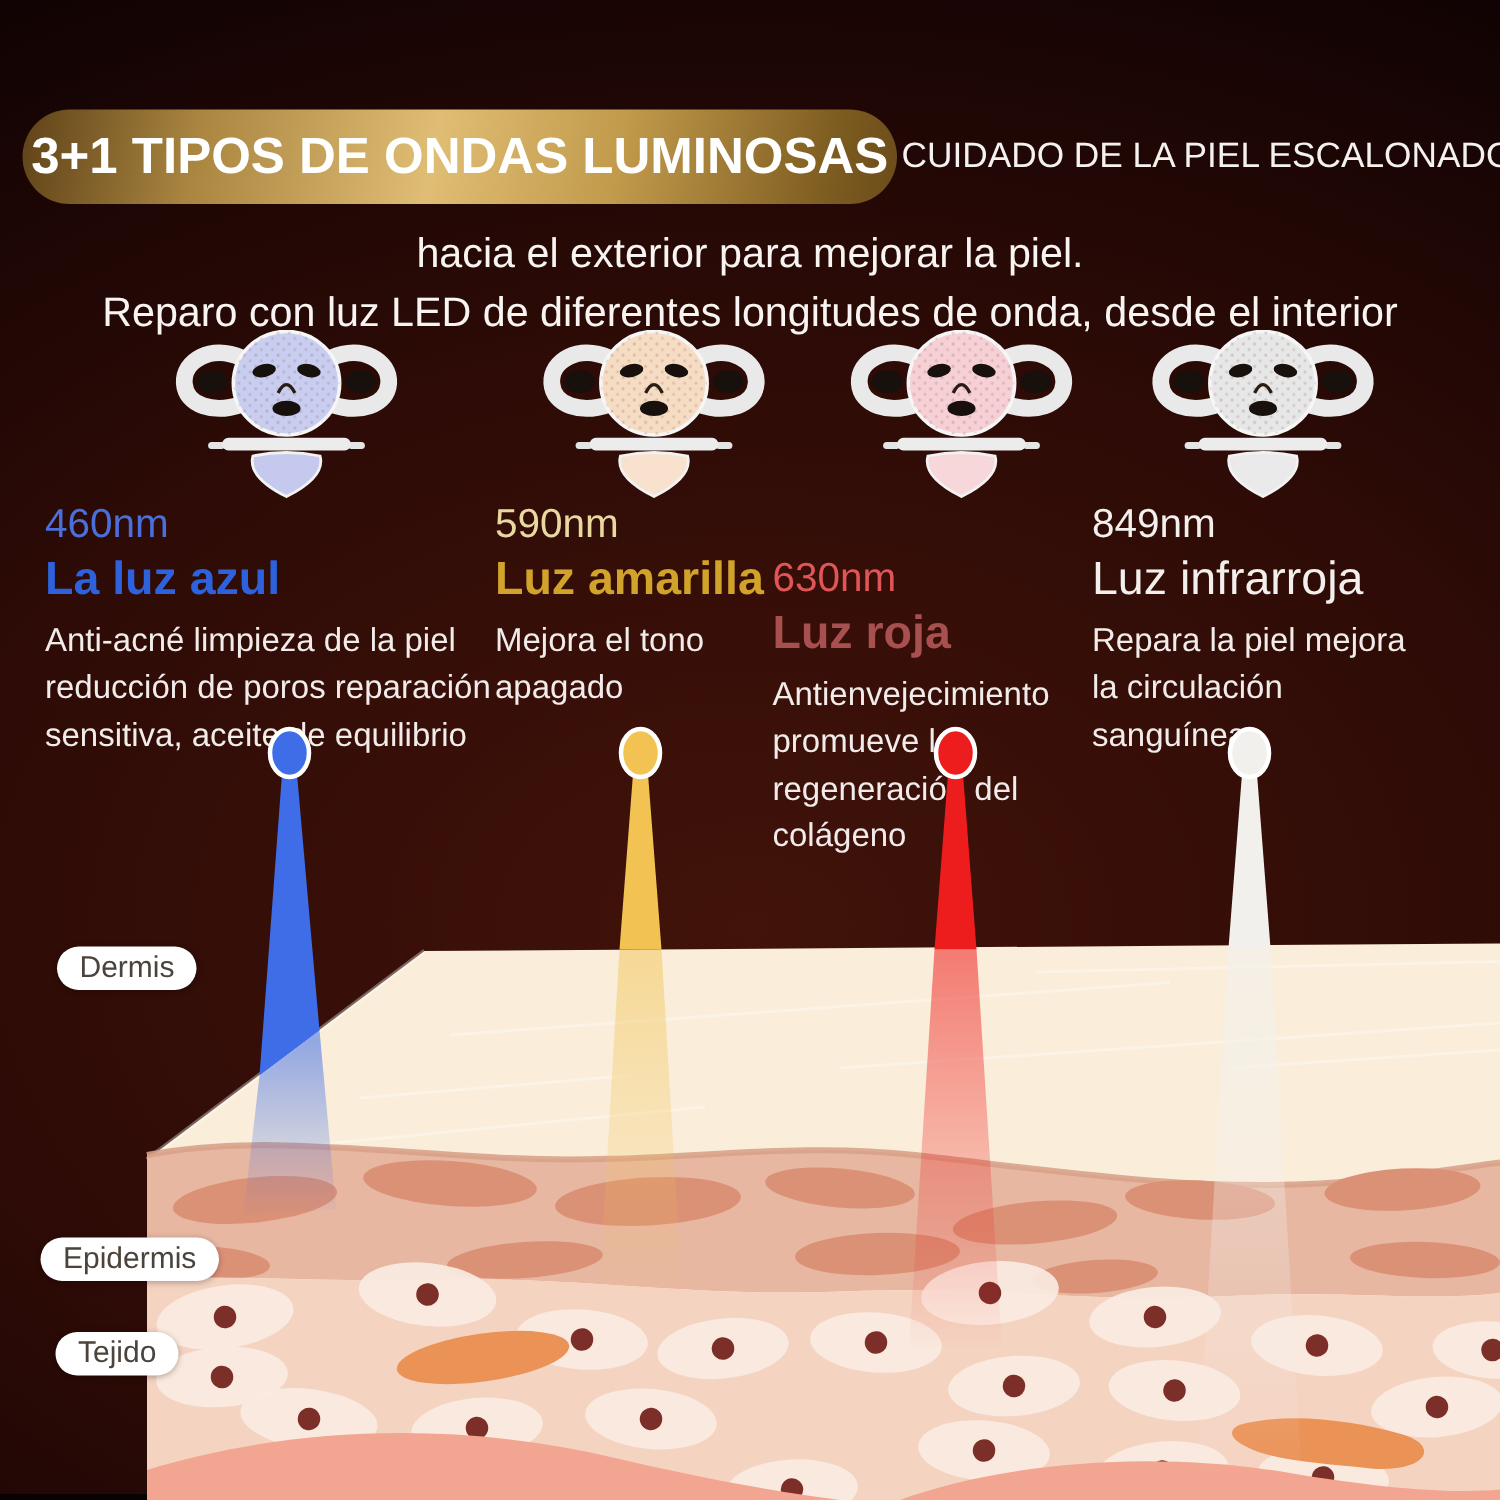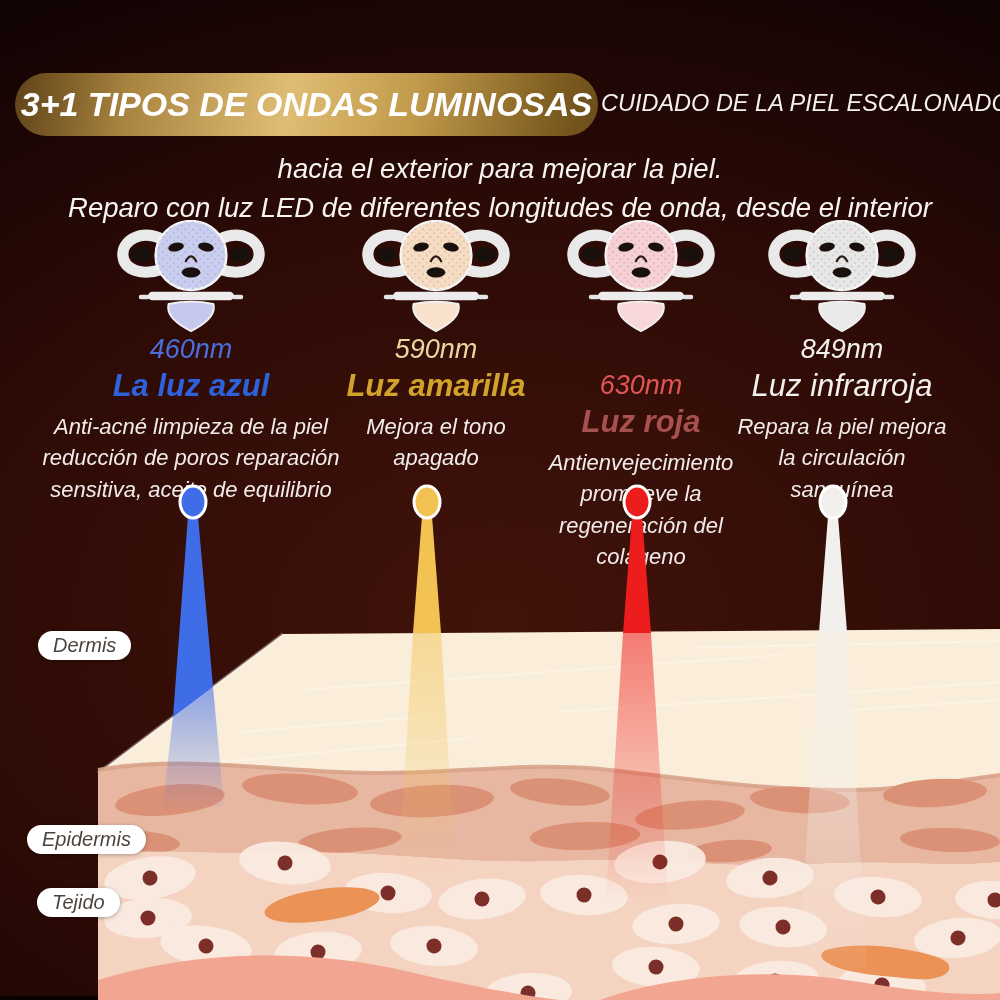--- a/index.html
+++ b/index.html
@@ -5,40 +5,39 @@
   html,body{margin:0;padding:0;}
   body{
     width:1000px;height:1000px;overflow:hidden;
     font-family:"Liberation Sans", sans-serif;
     background:#0a0202;
   }
   .stage{
     position:relative;width:1000px;height:996px;
     background:
       radial-gradient(120% 85% at 50% 62%, #41130a 0%, #2e0b06 45%, #150404 78%, #060101 100%);
-    font-style: italic;
   }
   
   .badge{
     position:absolute;left:15px;top:73px;width:583px;height:63px;border-radius:32px;
     background:linear-gradient(100deg,#5f4218 0%,#a98540 20%,#e0bd74 47%,#c19a4b 68%,#7d5c20 92%,#6b4c1a 100%);
     display:flex;align-items:center;justify-content:center;
   }
   .badge-text{color:#ffffff;font-size:34px;font-weight:700;letter-spacing:0px;white-space:nowrap;}
   .side-note{
     position:absolute;left:601px;top:90px;width:399px;
     color:#f4f1ee;font-size:23.5px;white-space:nowrap;
   }
   .subtitle{
     position:absolute;top:149px;left:0;width:1000px;text-align:center;
     color:#f7f4f1;font-size:27.5px;line-height:1.42;
   }
   .subtitle span{display:block;}
   
-  .col{position:absolute;top:220px;text-align:center;}
+  .col{position:absolute;top:220px;text-align:left;}
   .col-1{left:30px;width:322px;}
   .col-2{left:330px;width:212px;}
   .col-3{left:515px;width:252px;}
   .col-4{left:728px;width:228px;}
   .mask{display:block;margin:0 auto;width:150px;height:112px;}
   .wl{font-size:27px;margin-top:2px;}
   .name{font-size:31px;font-weight:700;margin-top:3px;}
   .name.regular{font-weight:400;}
   .desc{font-size:22px;color:#f1ecea;line-height:1.43;margin-top:7px;}
   

